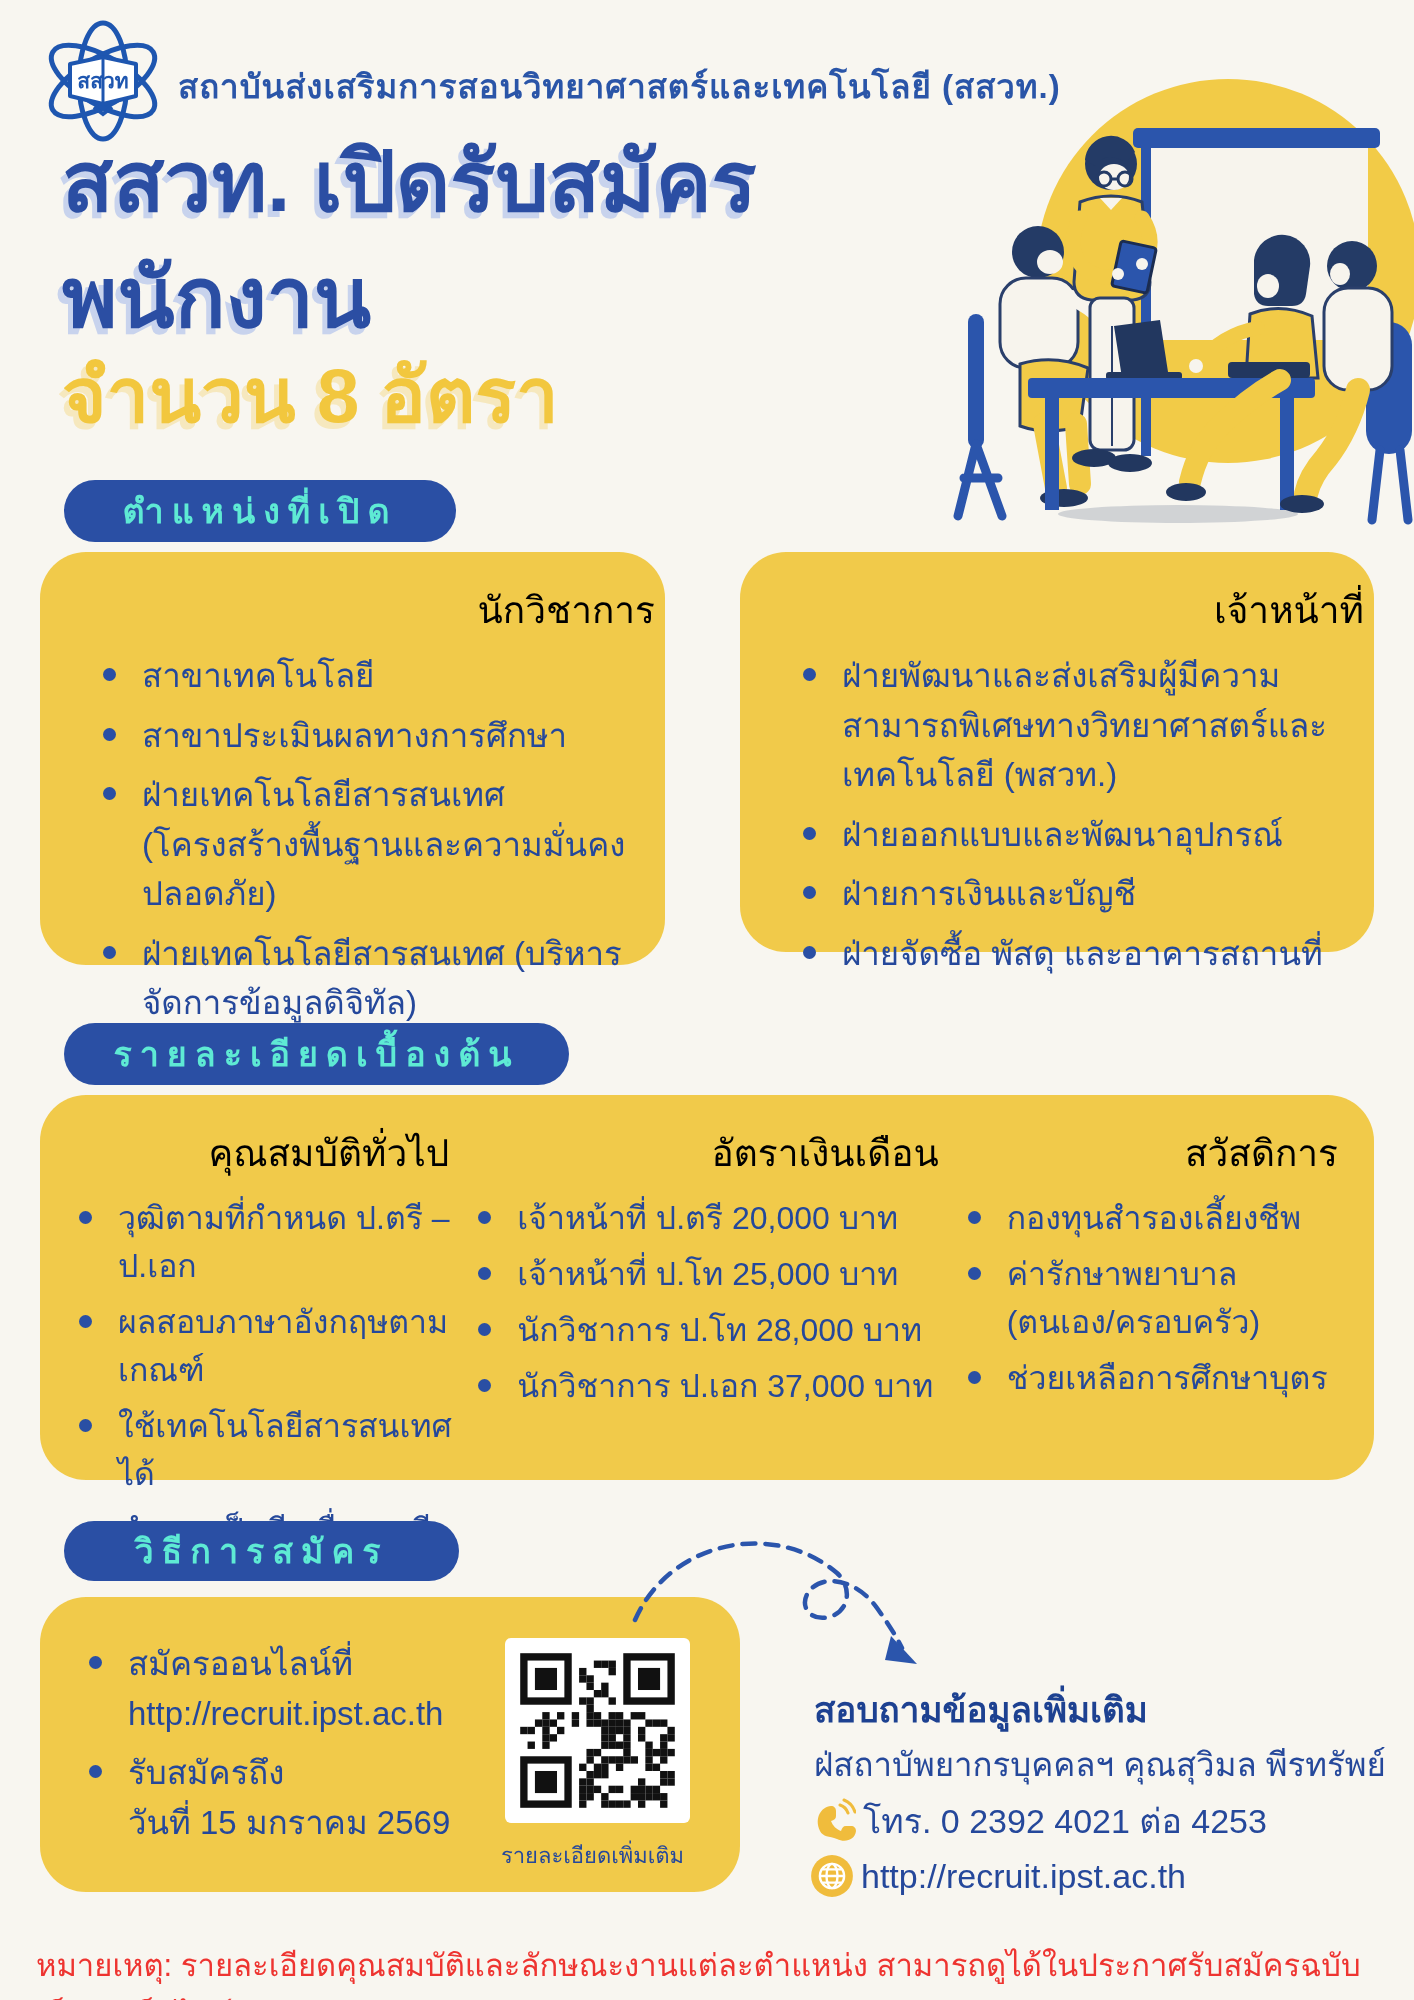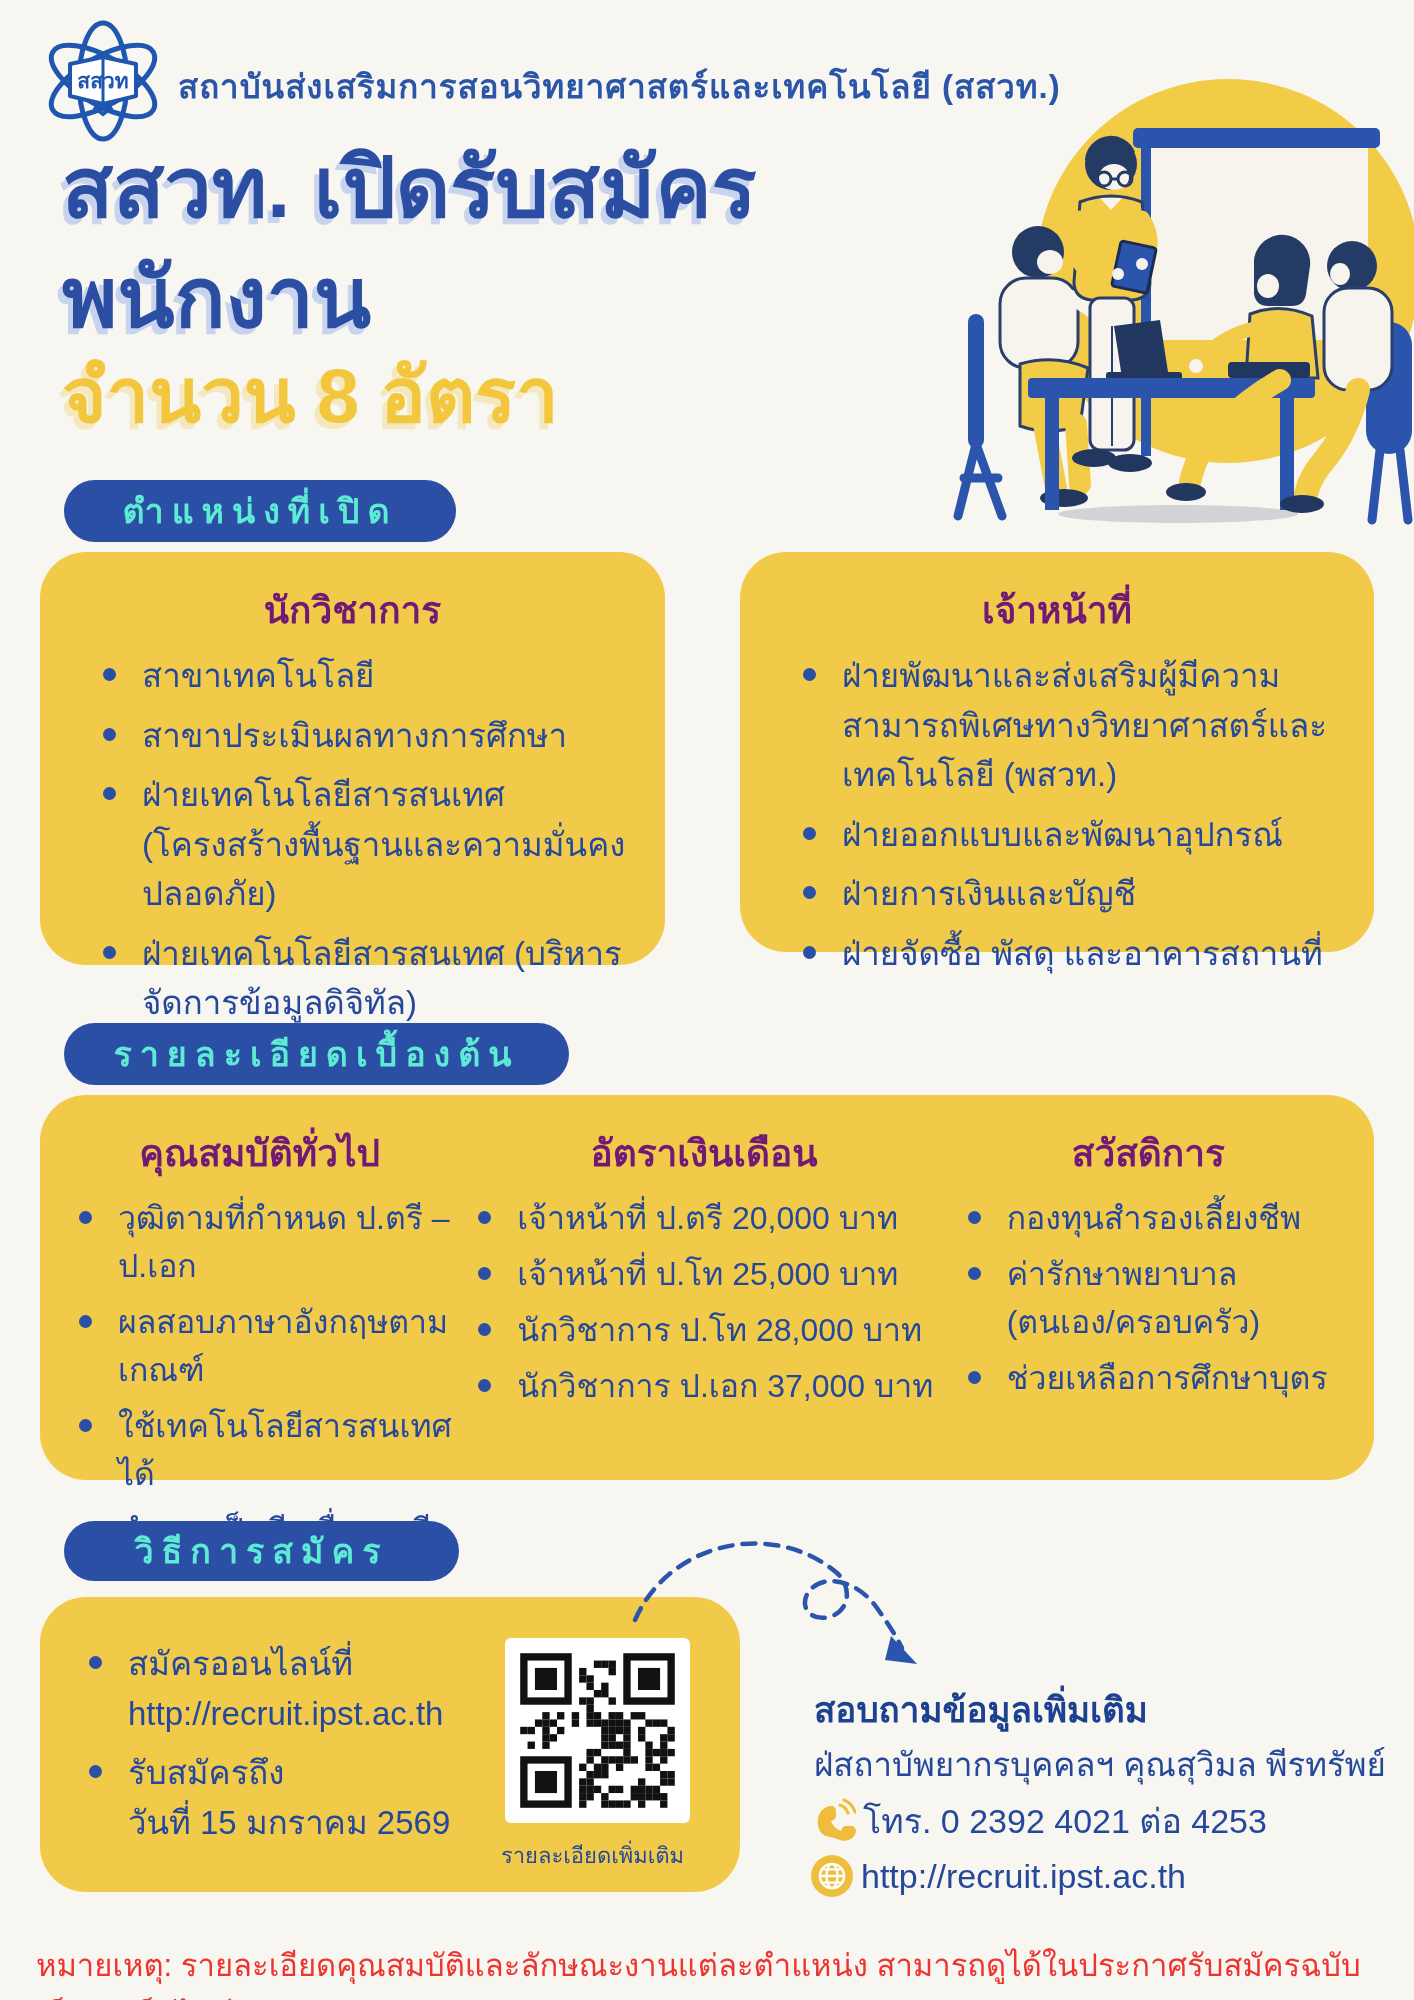--- a/index.html
+++ b/index.html
@@ -15,21 +15,21 @@
   .hero-t{position:absolute;left:62px;font-size:84px;font-weight:800;color:#2B4EA3;
     text-shadow:-5px 6px 0 #C8D3ED;white-space:nowrap;line-height:1;}
   .hero-sub{position:absolute;left:62px;font-size:76px;font-weight:800;color:#F2C73E;
     text-shadow:-5px 6px 0 #F6E8BE;white-space:nowrap;line-height:1;}
   
   .pill{position:absolute;background:#2A4FA4;border-radius:44px;color:#5eead4;
     display:flex;align-items:center;justify-content:center;font-weight:bold;
     letter-spacing:8px;font-size:34px;white-space:nowrap;}
   
   .card{position:absolute;background:#F1CA4A;border-radius:46px;box-sizing:border-box;}
-  .card-title{font-size:37px;font-weight:bold;color:#701a75;text-align:center;margin:28px 10px 12px;}
+  .card-title{font-size:37px;font-weight:normal;color:#000000;text-align:right;margin:28px 10px 12px;}
   .blist{list-style:none;margin:0;padding:0 30px 0 58px;}
   .blist li{position:relative;padding-left:44px;font-size:33px;color:#25489B;line-height:1.5;
     margin-bottom:10px;font-weight:500;}
   .blist li::before{content:"";position:absolute;left:5px;top:17px;width:13px;height:13px;
     border-radius:50%;background:#2A4FA4;}
   .blist .l1,.blist .l2{display:block;}
   
   .cols{display:flex;padding:28px 26px 0 20px;}
   .col{box-sizing:border-box;}
   .col .card-title{margin-top:0;}
@@ -59,21 +59,21 @@
         <ellipse cx="61" cy="69" rx="24" ry="58" transform="rotate(-60 61 69)"></ellipse>
       </g>
       <path d="M28 52 L61 45 L94 52 L94 84 L61 92 L28 84 Z" fill="#FFFFFF" stroke="#1E56B0" stroke-width="4" stroke-linejoin="round"></path>
       <path d="M61 45 L61 92" stroke="#1E56B0" stroke-width="3"></path>
       <path d="M52 95 L61 102 L70 95" stroke="#1E56B0" stroke-width="4" fill="none"></path>
       <text x="61" y="76" text-anchor="middle" font-size="21" font-weight="bold" fill="#1E56B0" font-family="Liberation Sans, DejaVu Sans, sans-serif">สสวท</text>
     </svg>
   </div>
   <div class="abs org-name" style="left:178px;top:60px;">สถาบันส่งเสริมการสอนวิทยาศาสตร์และเทคโนโลยี (สสวท.)</div>
 
-  <div class="hero-t" style="top:146px;">สสวท. เปิดรับสมัคร</div>
+  <div class="hero-t" style="top:140px;">สสวท. เปิดรับสมัคร</div>
   <div class="hero-t" style="top:256px;">พนักงาน</div>
   <div class="hero-sub" style="top:358px;">จำนวน 8 อัตรา</div>
 
   <div class="abs" style="left:928px;top:26px;width:486px;height:502px;">
     <svg width="486" height="502" viewBox="0 0 486 502">
       <circle cx="300" cy="245" r="192" fill="#F2CB47"></circle>
 
       <rect x="205" y="102" width="247" height="20" rx="5" fill="#2B55AC"></rect>
       <rect x="216" y="122" width="224" height="192" fill="#F7F4ED"></rect>
       <rect x="213" y="122" width="10" height="308" fill="#2B55AC"></rect>

